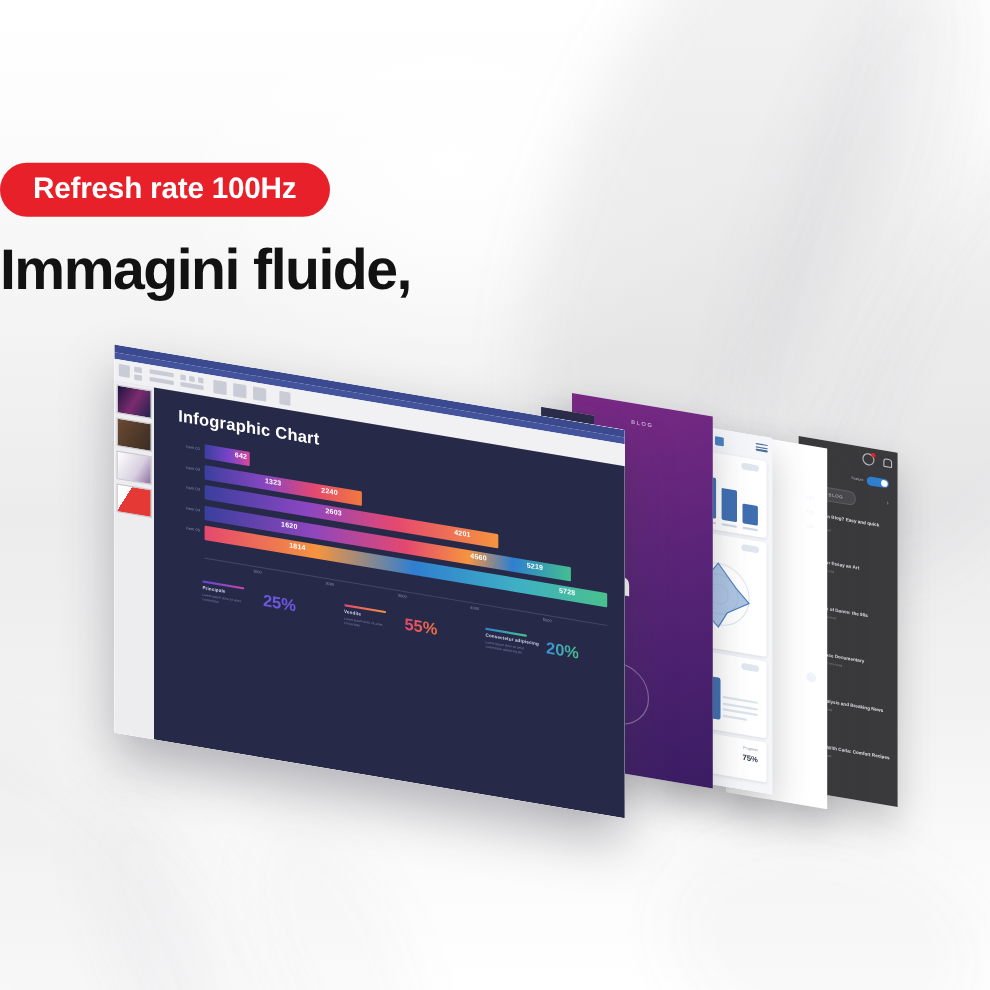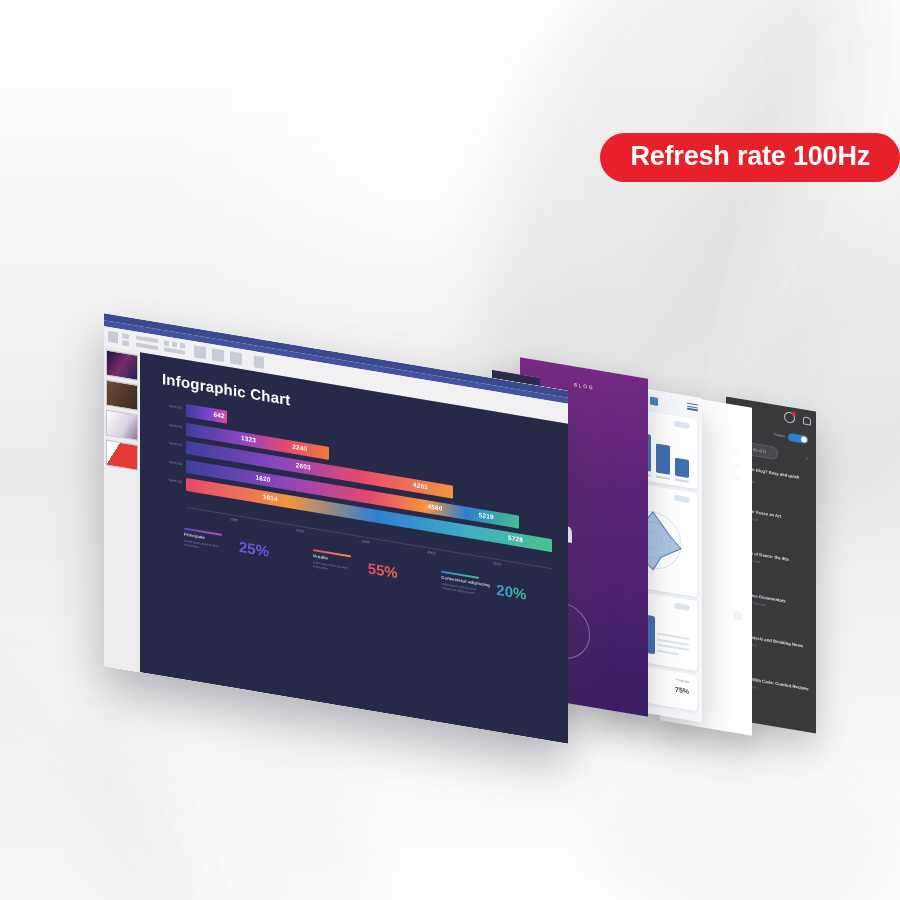--- a/index.html
+++ b/index.html
@@ -20,21 +20,21 @@
   .s1{width:260px;height:620px;left:520px;top:-140px;transform:rotate(24deg);}
   .s2{width:150px;height:560px;left:700px;top:-60px;transform:rotate(18deg);opacity:.75;}
   .s3{width:190px;height:480px;left:810px;top:80px;transform:rotate(30deg);opacity:.6;}
   .s4{width:220px;height:420px;left:-60px;top:640px;transform:rotate(-34deg);opacity:.55;}
   .s5{width:130px;height:380px;left:120px;top:700px;transform:rotate(-28deg);opacity:.45;}
   .s6{width:120px;height:300px;left:250px;top:730px;transform:rotate(-22deg);opacity:.38;}
   .s7{width:300px;height:200px;left:600px;top:760px;transform:rotate(12deg);opacity:.4;}
   .glow{position:absolute;width:520px;height:420px;left:150px;top:-60px;background:radial-gradient(ellipse at center,rgba(255,255,255,.95),rgba(255,255,255,0) 70%);}
 
   
-  .hero{position:absolute;left:0;right:0;top:133px;text-align:right;z-index:30;}
+  .hero{position:absolute;left:0;right:0;top:148px;text-align:left;z-index:30;}
   .badge{
     display:inline-block;background:#e8202a;color:#fff;
     font-size:27px;font-weight:bold;letter-spacing:-0.2px;
     padding:10px 30px 12px;border-radius:28px;line-height:1;
   }
   .headline{
     margin-top:22px;color:#121212;font-weight:bold;
     font-size:52px;line-height:1.07;letter-spacing:-1.4px;
   }
   .headline .l2{display:block;}
@@ -231,20 +231,21 @@
     <div class="shadow-streak s3"></div>
     <div class="shadow-streak s4"></div>
     <div class="shadow-streak s5"></div>
     <div class="shadow-streak s6"></div>
     <div class="shadow-streak s7"></div>
   </div>
 
   <div class="hero">
     <div class="badge">Refresh rate 100Hz</div>
     <div class="headline">
+      <span class="l1">Immagini fluide,</span>
     </div>
   </div>
 
   <div class="fan">
 
     <div class="screen sc-blog">
       <div class="inner">
         <div class="bl-top">
           <span class="bl-ico">
               <span class="bl-badge"></span>

